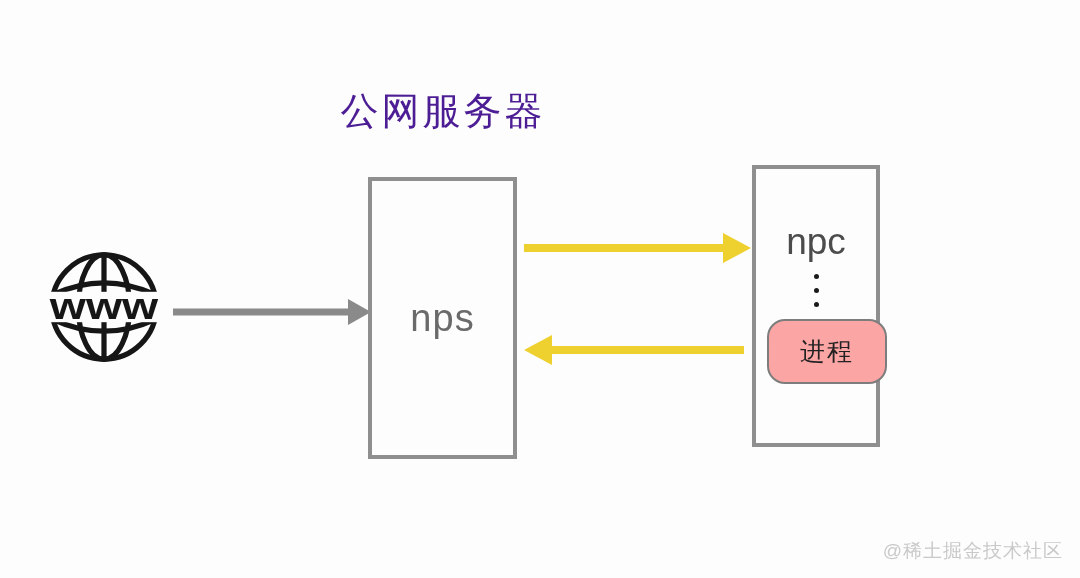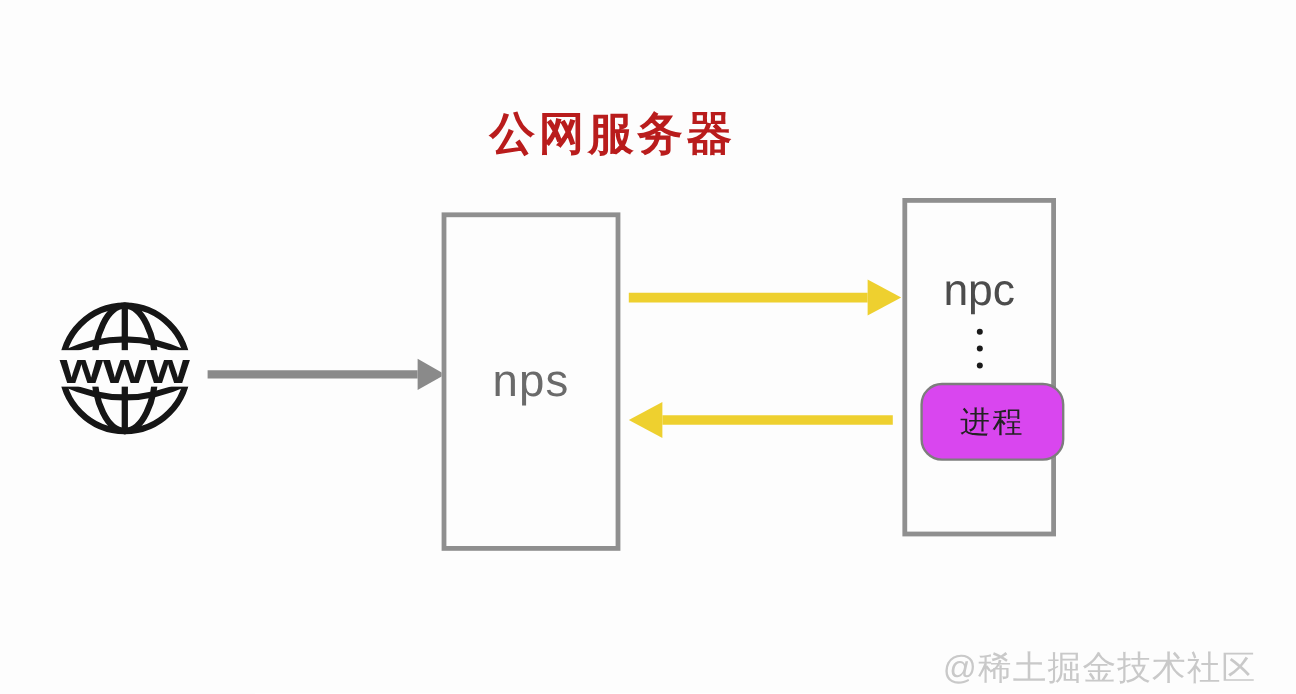--- a/index.html
+++ b/index.html
@@ -11,25 +11,25 @@
     width: 1080px;
     height: 578px;
     background: #fdfdfd;
     overflow: hidden;
   }
 
   .title {
     position: absolute;
     top: 86px;
     width: 340px;
-    text-align: right;
+    text-align: center;
     font-size: 38px;
-    font-weight: 700;
+    font-weight: 400;
     letter-spacing: 3px;
-    color: #b91c1c;
+    color: #4c1d95;
   }
   .title-public  { left: 273px; }
   .title-private { left: 658px; }
 
   .globe-svg {
     position: absolute;
     left: 47px;
     top: 250px;
     width: 114px;
     height: 114px;
@@ -97,36 +97,36 @@
   }
 
   .process-pill {
     position: absolute;
     top: 150px;
     left: 11px;
     width: 120px;
     height: 65px;
     border: 2.5px solid #7d7d7d;
     border-radius: 18px;
-    background: #d946ef;
+    background: #fca5a5;
     display: flex;
     align-items: center;
     justify-content: center;
   }
   .process-label {
     font-size: 25px;
     color: #222222;
     letter-spacing: 2px;
   }
 
   .watermark {
     position: absolute;
-    right: 33px;
+    right: 17px;
     top: 538px;
-    font-size: 28px;
+    font-size: 19px;
     color: #c9c9c9;
     letter-spacing: 1px;
   }
 </style>
 </head>
 <body>
 
 <div class="stage">
 
   <div class="title title-public">公网服务器</div>

